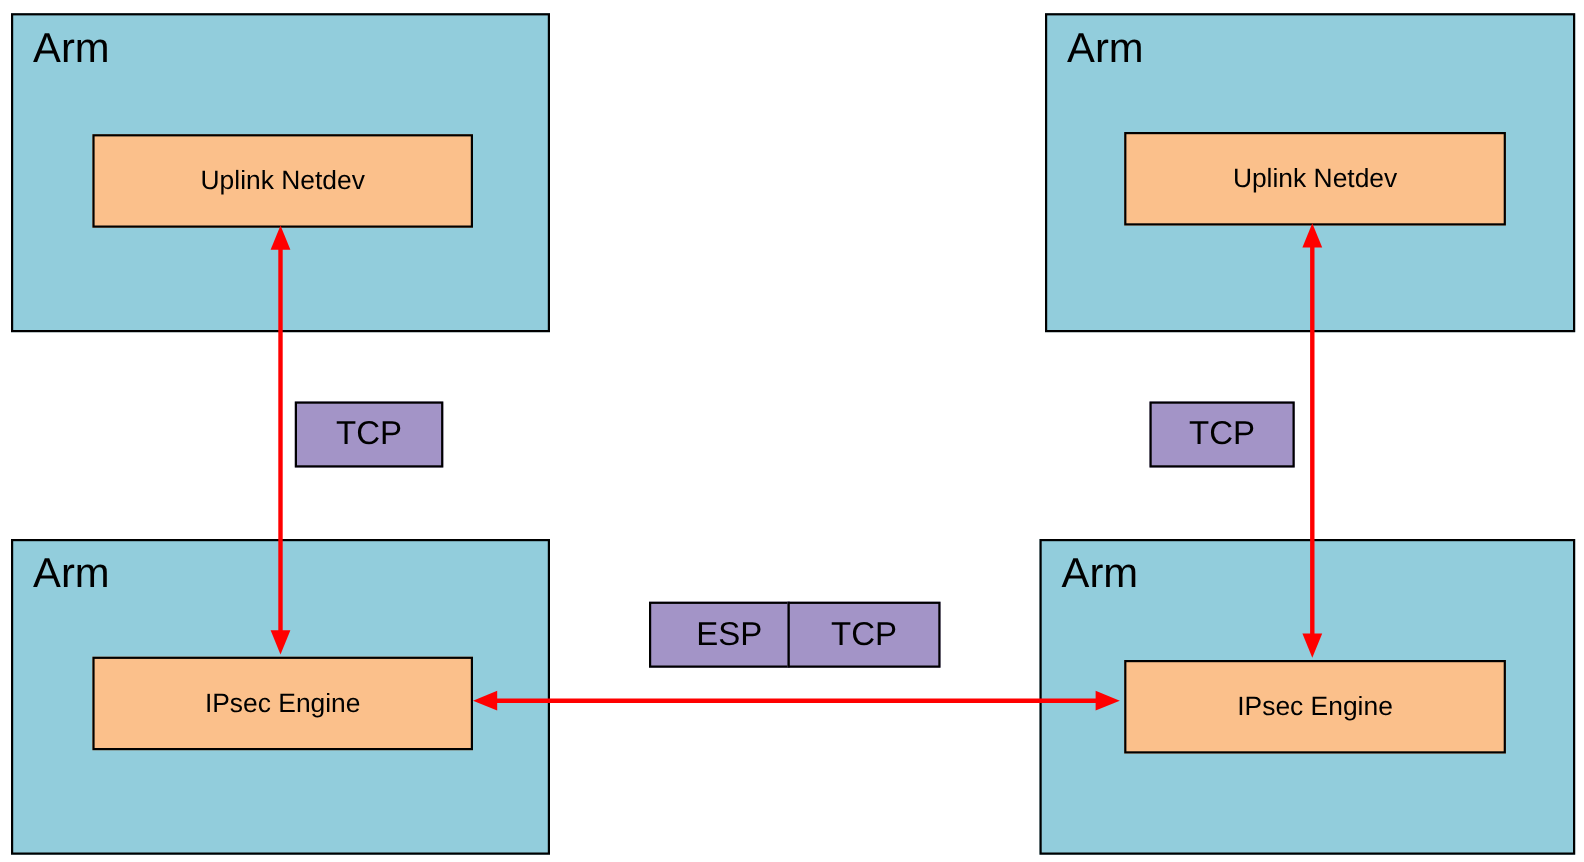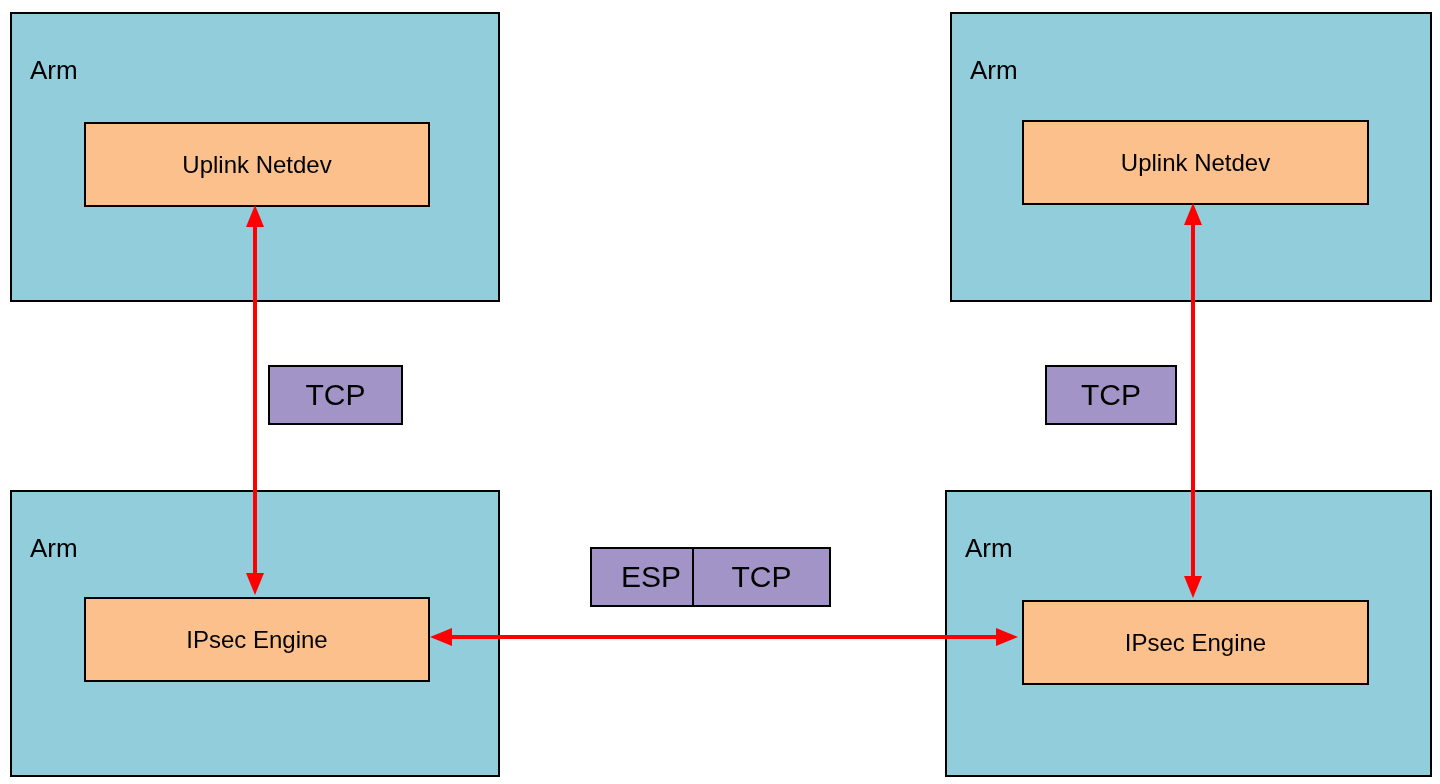--- a/index.html
+++ b/index.html
@@ -19,24 +19,23 @@
     position: absolute;
     background: #92cddc;
     border: 2px solid #000000;
     box-sizing: border-box;
     z-index: 1;
   }
   .arm-label {
     position: absolute;
     top: 10px;
     left: 18px;
-    font-size: 26px;
+    font-size: 38px;
     color: #000000;
     line-height: 1.1;
-    margin-top: 32px;
   }
   .component-box {
     position: absolute;
     background: #fbc08b;
     border: 2px solid #000000;
     box-sizing: border-box;
     display: flex;
     align-items: center;
     justify-content: center;
     font-size: 24px;
@@ -127,17 +126,17 @@
       <polygon points="430,637 452,628 452,646" fill="#ff0000"></polygon>
       <polygon points="1018,637 996,628 996,646" fill="#ff0000"></polygon>
     </g>
   </svg>
 
   <div class="proto-box" style="left:268px; top:365px; width:135px; height:60px;">TCP</div>
 
   <div class="proto-box" style="left:1045px; top:365px; width:132px; height:60px;">TCP</div>
 
   <div class="proto-group" style="left:590px; top:547px;">
-    <div class="proto-cell" style="width:104px;padding-left:18px;">ESP</div>
+    <div class="proto-cell" style="width:128px;padding-left:18px;">ESP</div>
     <div class="proto-cell" style="width:139px;">TCP</div>
   </div>
 
 </div>
 
 </body></html>

